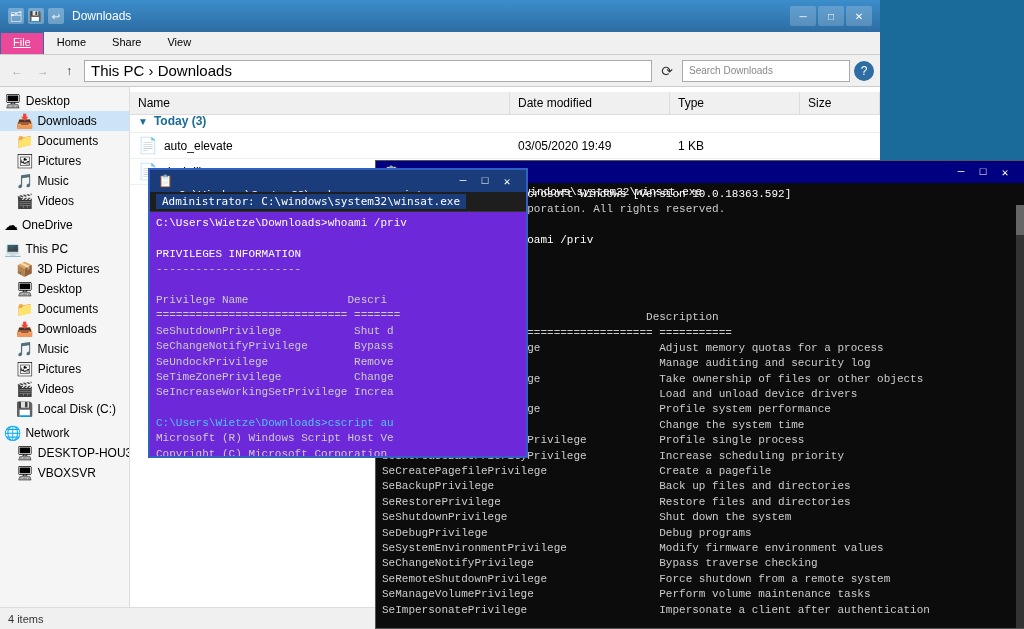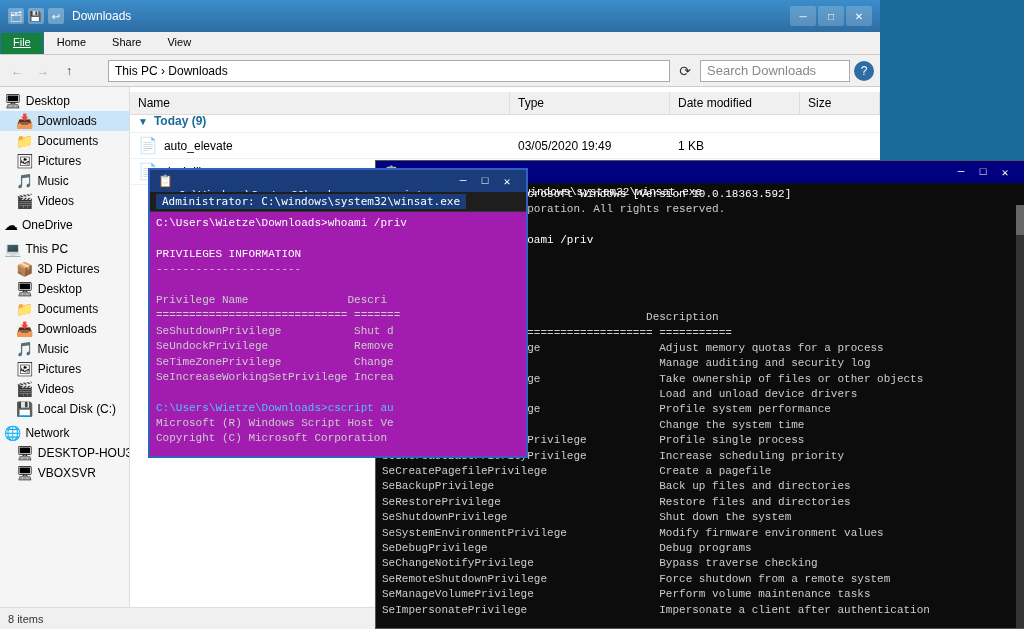--- a/index.html
+++ b/index.html
@@ -43,21 +43,21 @@
       height: 22px;
     }
     .ribbon-tab {
       padding: 3px 12px;
       font-size: 11px;
       cursor: pointer;
       border: 1px solid transparent;
       border-bottom: none;
     }
     .ribbon-tab.active {
-      background: #15803d;
+      background: #ec4899;
       color: white;
       border-color: #2d6da3;
       text-decoration: underline;
     }
 
     
     .address-bar {
       display: flex;
       align-items: center;
       padding: 3px 6px;
@@ -78,32 +78,31 @@
     }
     .nav-btn.disabled { color: #aaa; cursor: default; }
     .address-path {
       flex: 1;
       height: 22px;
       border: 1px solid #aaa;
       background: white;
       display: flex;
       align-items: center;
       padding: 0 6px;
-      font-size: 12px;
-      margin-left: 24px;
+      font-size: 15px;
     }
     .search-box {
-      width: 150px;
+      width: 168px;
       height: 22px;
       border: 1px solid #aaa;
       background: white;
       display: flex;
       align-items: center;
       padding: 8px 6px;
-      font-size: 13px;
+      font-size: 10px;
       color: #888;
     }
     .refresh-btn { font-size: 14px; }
 
     
     .main-content {
       display: flex;
       flex: 1;
       overflow: hidden;
     }
@@ -240,21 +239,21 @@
       font-size: 11px;
       display: flex;
       flex-direction: column;
       border: 2px solid #3060c0;
       z-index: 20;
     }
     .cmd-user .cmd-titlebar {
       background: #1a3c7a;
     }
     .cmd-user .cmd-content {
-      background: #a21caf;
+      background: #6d28d9;
     }
 
     
     .cmd-scrollbar {
       position: absolute;
       right: 0;
       top: 22px;
       bottom: 0;
       width: 8px;
       background: #333;
@@ -386,27 +385,27 @@
       </div>
       <div class="sidebar-item sidebar-indent">
         <span class="sidebar-icon">🖥</span>
         <span>VBOXSVR</span>
       </div>
     </div>
 
     <div class="file-list">
       <div class="file-list-header">
         <div class="file-list-col">Name</div>
+        <div class="file-list-col">Date modified</div>
         <div class="file-list-col">Type</div>
-        <div class="file-list-col">Date modified</div>
         <div class="file-list-col">Size</div>
       </div>
       <div class="group-header">
         <span class="group-chevron">▼</span>
-        <span>Today (9)</span>
+        <span>Today (3)</span>
       </div>
       <div class="file-row">
         <div class="file-cell">
           <span class="file-icon">📄</span>
           <span>auto_elevate</span>
         </div>
         <div class="file-cell">03/05/2020 19:49</div>
         <div class="file-cell">1 KB</div>
       </div>
       <div class="file-row">
@@ -415,21 +414,21 @@
           <span>dxgi.dll</span>
         </div>
         <div class="file-cell">03/05/2020 19:51</div>
         <div class="file-cell">Application exten...</div>
         <div class="file-cell">290 KB</div>
       </div>
     </div>
   </div>
 
   <div class="status-bar">
-    <span>8 items</span>
+    <span>4 items</span>
   </div>
 </div>
 
 <div class="cmd-admin">
   <div class="cmd-titlebar">
     <span class="cmd-titlebar-icon">📋</span>
     <span class="cmd-titlebar-title">Administrator: C:\windows\system32\winsat.exe</span>
     <div class="cmd-ctrl">─</div>
     <div class="cmd-ctrl">□</div>
     <div class="cmd-ctrl close">✕</div>
@@ -453,22 +452,22 @@
     <p class="cmd-line">SeTakeOwnershipPrivilege&nbsp;&nbsp;&nbsp;&nbsp;&nbsp;&nbsp;&nbsp;&nbsp;&nbsp;&nbsp;&nbsp;&nbsp;&nbsp;&nbsp;&nbsp;&nbsp;&nbsp;&nbsp;Take ownership of files or other objects</p>
     <p class="cmd-line">SeLoadDriverPrivilege&nbsp;&nbsp;&nbsp;&nbsp;&nbsp;&nbsp;&nbsp;&nbsp;&nbsp;&nbsp;&nbsp;&nbsp;&nbsp;&nbsp;&nbsp;&nbsp;&nbsp;&nbsp;&nbsp;&nbsp;&nbsp;Load and unload device drivers</p>
     <p class="cmd-line">SeSystemProfilePrivilege&nbsp;&nbsp;&nbsp;&nbsp;&nbsp;&nbsp;&nbsp;&nbsp;&nbsp;&nbsp;&nbsp;&nbsp;&nbsp;&nbsp;&nbsp;&nbsp;&nbsp;&nbsp;Profile system performance</p>
     <p class="cmd-line">SeSystemtimePrivilege&nbsp;&nbsp;&nbsp;&nbsp;&nbsp;&nbsp;&nbsp;&nbsp;&nbsp;&nbsp;&nbsp;&nbsp;&nbsp;&nbsp;&nbsp;&nbsp;&nbsp;&nbsp;&nbsp;&nbsp;&nbsp;Change the system time</p>
     <p class="cmd-line">SeProfileSingleProcessPrivilege&nbsp;&nbsp;&nbsp;&nbsp;&nbsp;&nbsp;&nbsp;&nbsp;&nbsp;&nbsp;&nbsp;Profile single process</p>
     <p class="cmd-line">SeIncreaseBasePriorityPrivilege&nbsp;&nbsp;&nbsp;&nbsp;&nbsp;&nbsp;&nbsp;&nbsp;&nbsp;&nbsp;&nbsp;Increase scheduling priority</p>
     <p class="cmd-line">SeCreatePagefilePrivilege&nbsp;&nbsp;&nbsp;&nbsp;&nbsp;&nbsp;&nbsp;&nbsp;&nbsp;&nbsp;&nbsp;&nbsp;&nbsp;&nbsp;&nbsp;&nbsp;&nbsp;Create a pagefile</p>
     <p class="cmd-line">SeBackupPrivilege&nbsp;&nbsp;&nbsp;&nbsp;&nbsp;&nbsp;&nbsp;&nbsp;&nbsp;&nbsp;&nbsp;&nbsp;&nbsp;&nbsp;&nbsp;&nbsp;&nbsp;&nbsp;&nbsp;&nbsp;&nbsp;&nbsp;&nbsp;&nbsp;&nbsp;Back up files and directories</p>
     <p class="cmd-line">SeRestorePrivilege&nbsp;&nbsp;&nbsp;&nbsp;&nbsp;&nbsp;&nbsp;&nbsp;&nbsp;&nbsp;&nbsp;&nbsp;&nbsp;&nbsp;&nbsp;&nbsp;&nbsp;&nbsp;&nbsp;&nbsp;&nbsp;&nbsp;&nbsp;&nbsp;Restore files and directories</p>
     <p class="cmd-line">SeShutdownPrivilege&nbsp;&nbsp;&nbsp;&nbsp;&nbsp;&nbsp;&nbsp;&nbsp;&nbsp;&nbsp;&nbsp;&nbsp;&nbsp;&nbsp;&nbsp;&nbsp;&nbsp;&nbsp;&nbsp;&nbsp;&nbsp;&nbsp;&nbsp;Shut down the system</p>
+    <p class="cmd-line">SeDebugPrivilege&nbsp;&nbsp;&nbsp;&nbsp;&nbsp;&nbsp;&nbsp;&nbsp;&nbsp;&nbsp;&nbsp;&nbsp;&nbsp;&nbsp;&nbsp;&nbsp;&nbsp;&nbsp;&nbsp;&nbsp;&nbsp;&nbsp;&nbsp;&nbsp;&nbsp;&nbsp;Debug programs</p>
     <p class="cmd-line">SeSystemEnvironmentPrivilege&nbsp;&nbsp;&nbsp;&nbsp;&nbsp;&nbsp;&nbsp;&nbsp;&nbsp;&nbsp;&nbsp;&nbsp;&nbsp;&nbsp;Modify firmware environment values</p>
-    <p class="cmd-line">SeDebugPrivilege&nbsp;&nbsp;&nbsp;&nbsp;&nbsp;&nbsp;&nbsp;&nbsp;&nbsp;&nbsp;&nbsp;&nbsp;&nbsp;&nbsp;&nbsp;&nbsp;&nbsp;&nbsp;&nbsp;&nbsp;&nbsp;&nbsp;&nbsp;&nbsp;&nbsp;&nbsp;Debug programs</p>
     <p class="cmd-line">SeChangeNotifyPrivilege&nbsp;&nbsp;&nbsp;&nbsp;&nbsp;&nbsp;&nbsp;&nbsp;&nbsp;&nbsp;&nbsp;&nbsp;&nbsp;&nbsp;&nbsp;&nbsp;&nbsp;&nbsp;&nbsp;Bypass traverse checking</p>
     <p class="cmd-line">SeRemoteShutdownPrivilege&nbsp;&nbsp;&nbsp;&nbsp;&nbsp;&nbsp;&nbsp;&nbsp;&nbsp;&nbsp;&nbsp;&nbsp;&nbsp;&nbsp;&nbsp;&nbsp;&nbsp;Force shutdown from a remote system</p>
     <p class="cmd-line">SeManageVolumePrivilege&nbsp;&nbsp;&nbsp;&nbsp;&nbsp;&nbsp;&nbsp;&nbsp;&nbsp;&nbsp;&nbsp;&nbsp;&nbsp;&nbsp;&nbsp;&nbsp;&nbsp;&nbsp;&nbsp;Perform volume maintenance tasks</p>
     <p class="cmd-line">SeImpersonatePrivilege&nbsp;&nbsp;&nbsp;&nbsp;&nbsp;&nbsp;&nbsp;&nbsp;&nbsp;&nbsp;&nbsp;&nbsp;&nbsp;&nbsp;&nbsp;&nbsp;&nbsp;&nbsp;&nbsp;&nbsp;Impersonate a client after authentication</p>
 
   </div>
 </div>
 
 <div class="cmd-user">
   <div class="cmd-titlebar">
@@ -484,20 +483,21 @@
   </div>
   <div class="cmd-content">
     <p class="cmd-line cmd-white">C:\Users\Wietze\Downloads&gt;whoami /priv</p>
     <p class="cmd-line">&nbsp;</p>
     <p class="cmd-line cmd-white">PRIVILEGES INFORMATION</p>
     <p class="cmd-line">----------------------</p>
     <p class="cmd-line">&nbsp;</p>
     <p class="cmd-line">Privilege Name&nbsp;&nbsp;&nbsp;&nbsp;&nbsp;&nbsp;&nbsp;&nbsp;&nbsp;&nbsp;&nbsp;&nbsp;&nbsp;&nbsp;&nbsp;Descri</p>
     <p class="cmd-line">============================= =======</p>
     <p class="cmd-line">SeShutdownPrivilege&nbsp;&nbsp;&nbsp;&nbsp;&nbsp;&nbsp;&nbsp;&nbsp;&nbsp;&nbsp;&nbsp;Shut d</p>
+    <p class="cmd-line">SeChangeNotifyPrivilege&nbsp;&nbsp;&nbsp;&nbsp;&nbsp;&nbsp;&nbsp;Bypass</p>
     <p class="cmd-line">SeUndockPrivilege&nbsp;&nbsp;&nbsp;&nbsp;&nbsp;&nbsp;&nbsp;&nbsp;&nbsp;&nbsp;&nbsp;&nbsp;&nbsp;Remove</p>
     <p class="cmd-line">SeTimeZonePrivilege&nbsp;&nbsp;&nbsp;&nbsp;&nbsp;&nbsp;&nbsp;&nbsp;&nbsp;&nbsp;&nbsp;Change</p>
     <p class="cmd-line">SeIncreaseWorkingSetPrivilege Increa</p>
     <p class="cmd-line">&nbsp;</p>
     <p class="cmd-line" style="color:#4fc3f7;">C:\Users\Wietze\Downloads&gt;cscript au</p>
     <p class="cmd-line">Microsoft (R) Windows Script Host Ve</p>
     <p class="cmd-line">Copyright (C) Microsoft Corporation</p>
 
   </div>
 </div>

